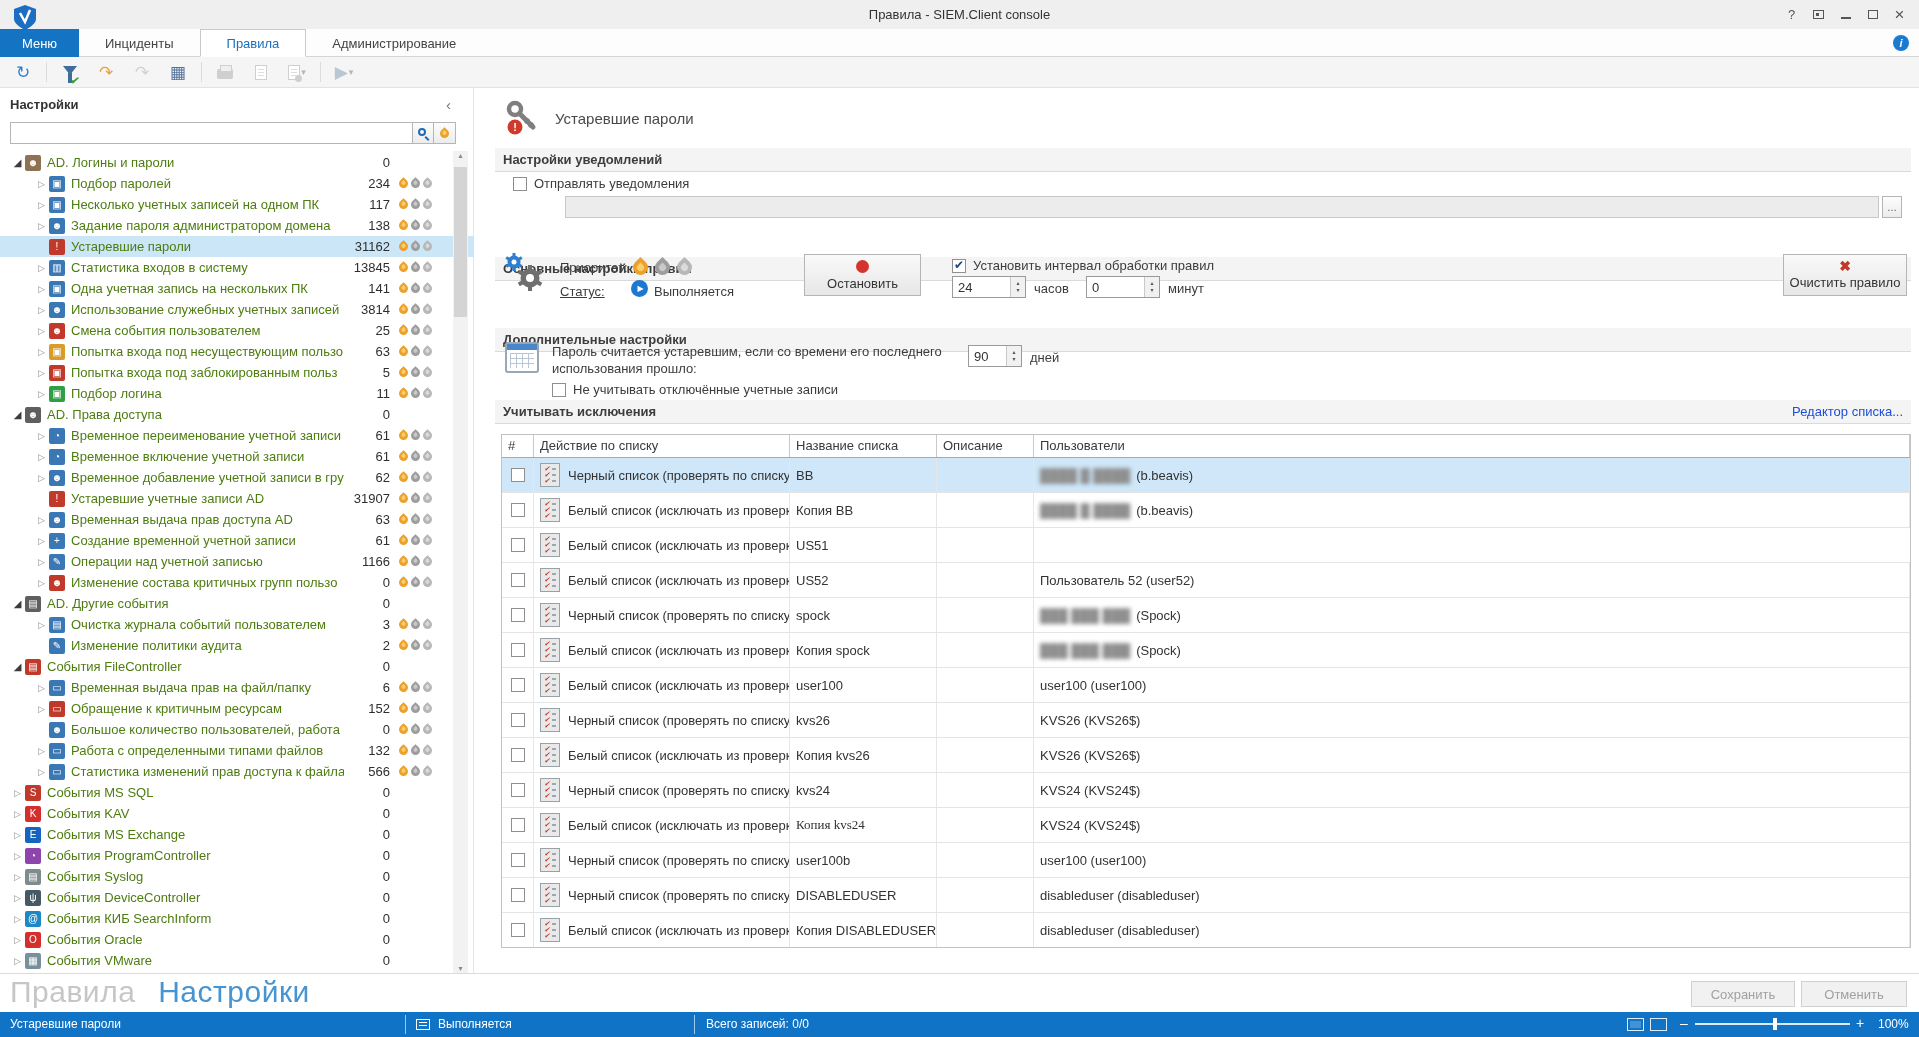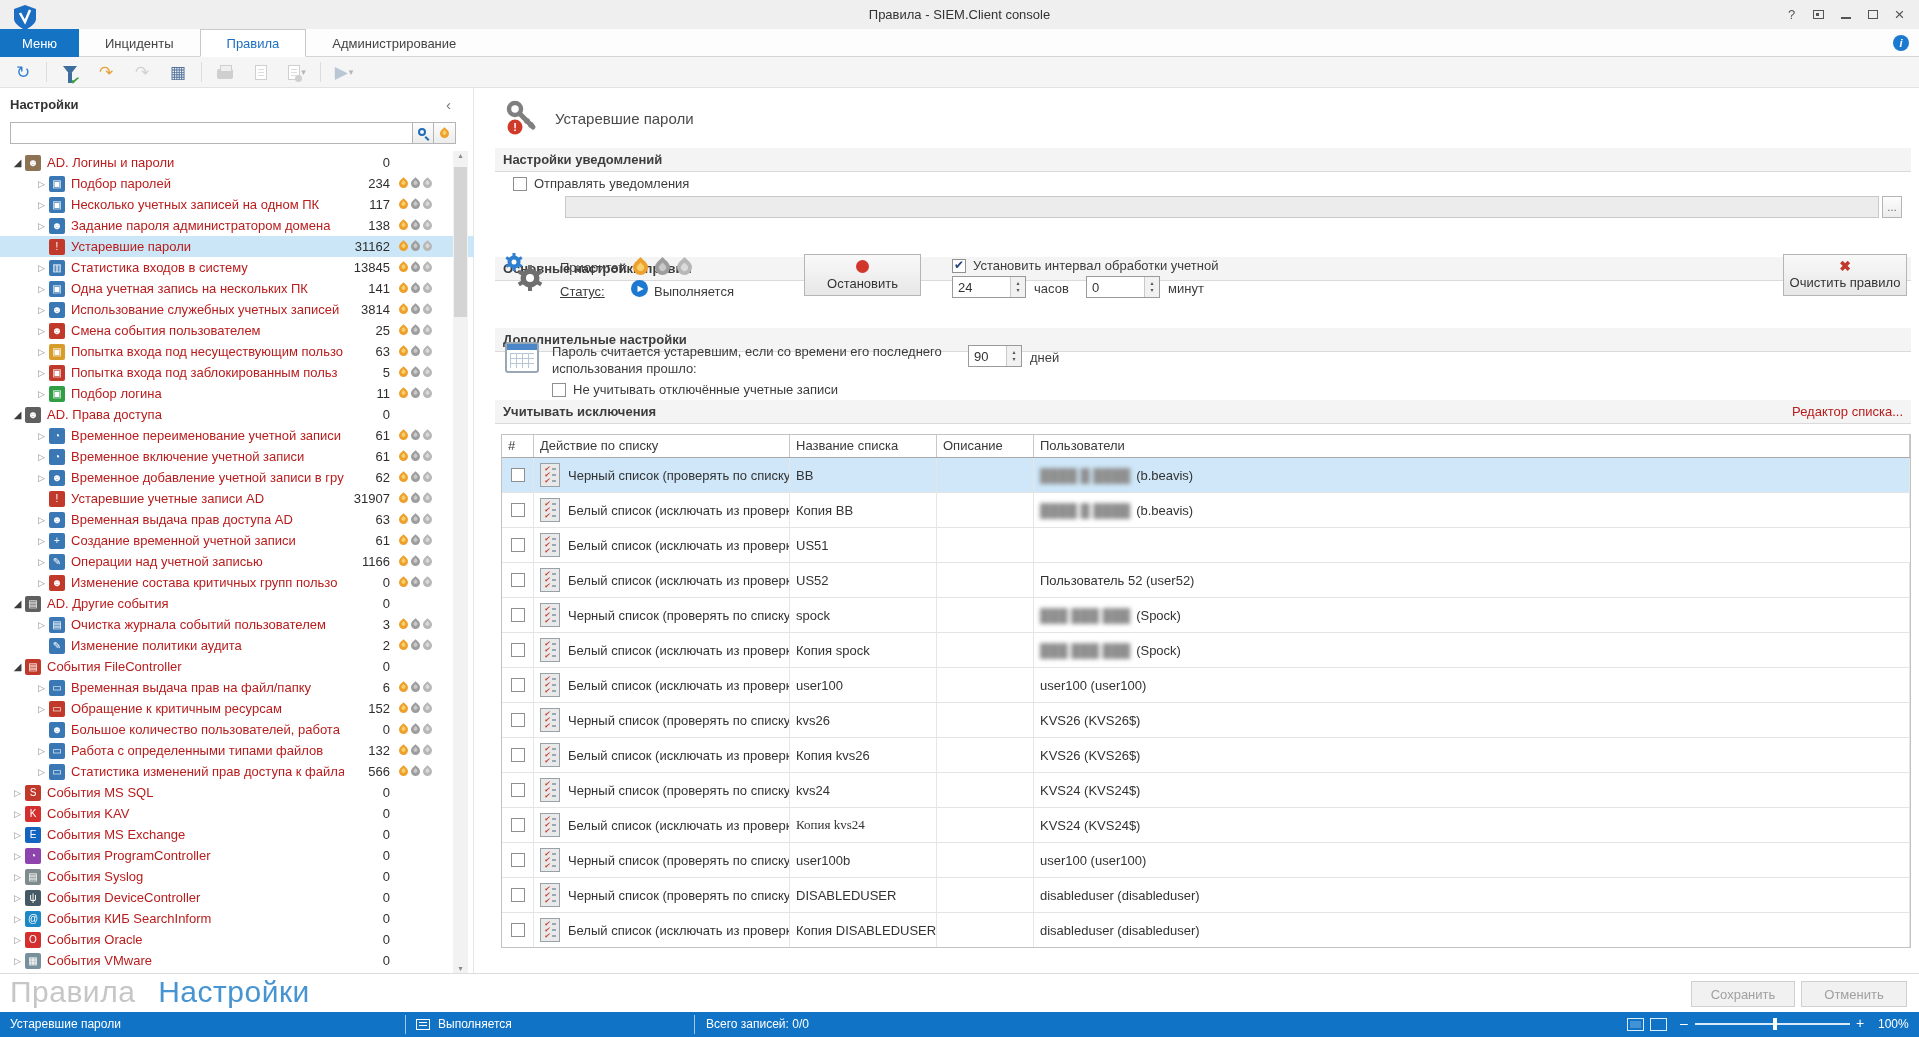--- a/index.html
+++ b/index.html
@@ -51,21 +51,21 @@
   .sb-btn + .sb-btn { border-left:none; }
   .mag { width:8px; height:8px; border:2px solid #1e6bb8; border-radius:50%; position:relative; display:inline-block; margin:-3px 0 0 -3px; }
   .mag::after { content:""; position:absolute; width:2px; height:5px; background:#1e6bb8; left:6px; top:6px; transform:rotate(-45deg); }
 
   .tree { position:absolute; left:0; top:64px; width:474px; height:820px; overflow:hidden; }
   .trow { height:21px; display:flex; align-items:center; padding-right:42px; cursor:default; }
   .trow.sel { background:#cbe6f7; }
   .arrow { width:15px; font-size:9px; color:#8f8f8f; text-align:center; flex:none; }
   .arrow.exp { color:#3c3c3c; font-size:10px; }
   .ticon { width:16px; height:16px; border-radius:2px; color:#fff; font-size:10px; line-height:16px; text-align:center; flex:none; margin-right:6px; }
-  .tlabel { flex:1; overflow:hidden; white-space:nowrap; color:#b91c1c; }
+  .tlabel { flex:1; overflow:hidden; white-space:nowrap; color:#4d7c0f; }
   .tcount { width:46px; text-align:right; color:#2e2e2e; flex:none; }
   .tfl { width:38px; display:flex; gap:3px; justify-content:flex-end; flex:none; margin-left:4px; }
   .ind1 { padding-left:34px; } .ind0 { padding-left:10px; }
 
   .fl { display:inline-block; width:9px; height:9px; border-radius:0 50% 50% 50%; transform:rotate(45deg); position:relative; flex:none; }
   .fl::after { content:""; position:absolute; left:24%; top:24%; width:48%; height:48%; border-radius:0 50% 50% 50%; }
   .fl-orange { background:#eda12c; } .fl-orange::after { background:#f8cf6d; }
   .fl-g1 { background:#9d9d9d; } .fl-g1::after { background:#c9c9c9; }
   .fl-g2 { background:#b7b7b7; } .fl-g2::after { background:#dadada; }
   .fl-lg { width:15px; height:15px; }
@@ -74,21 +74,21 @@
   .sa { position:absolute; left:0; width:15px; text-align:center; font-size:8px; color:#8a8a8a; }
   .sa-b { bottom:0; }
   .sb-thumb { position:absolute; left:1px; top:16px; width:13px; height:150px; background:#d4d4d4; }
 
   
   .main { position:absolute; left:488px; top:88px; width:1423px; height:885px; background:#fff; }
   .m-title { position:absolute; left:67px; top:22px; font-size:15px; color:#4a4a4a; }
   .keyicon { position:absolute; left:15px; top:10px; }
   .band { position:absolute; left:7px; right:0; height:24px; background:#f4f4f4; border-bottom:1px solid #dadada; display:flex; align-items:center; justify-content:space-between; padding:0 8px; font-weight:bold; color:#3d3d3d; }
   .b1 { top:60px; } .b2 { top:129px;margin-top:40px; } .b3 { top:240px; } .b4 { top:312px; }
-  .link { font-weight:normal; color:#b91c1c; text-decoration:none; cursor:pointer; }
+  .link { font-weight:normal; color:#1d4ed8; text-decoration:none; cursor:pointer; }
 
   .cb { width:14px; height:14px; border:1px solid #8f8f8f; background:#fff; display:inline-block; flex:none; position:relative; }
   .cb.checked::after { content:"✔"; position:absolute; left:1px; top:-2px; color:#21457c; font-size:12px; }
   .cbrow { position:absolute; display:flex; align-items:center; gap:7px; color:#3c3c3c; }
 
   .dis-input { position:absolute; left:77px; top:108px; width:1314px; height:22px; background:#ececec; border:1px solid #c8c8c8; }
   .more { position:absolute; left:1394px; top:108px; width:20px; height:22px; border:1px solid #b5b5b5; background:linear-gradient(#fdfdfd,#ececec); font-size:10px; color:#555; cursor:default; }
 
   .gears { position:absolute; left:15px; top:164px; }
   .lbl { position:absolute; color:#3c3c3c; }
@@ -665,21 +665,21 @@
       </span>
     <span class="lbl" style="left:72px; top:196px;text-decoration:underline;">Статус:</span>
     <span class="play">▶</span>
     <span class="lbl" style="left:166px; top:196px;">Выполняется</span>
     <button class="bigbtn stopbtn">
       <i class="reddot"></i>
       <span>Остановить</span>
     </button>
     <label class="cbrow" style="left:464px; top:170px;">
       <span class="cb checked"></span>
-      <span>Установить интервал обработки учетной</span>
+      <span>Установить интервал обработки правил</span>
     </label>
     <div class="spin" style="left:464px; top:188px; width:74px;">
       <span class="spinval">24</span>
       <span class="spinbtns">
           <i>▴</i>
           <i>▾</i>
         </span>
     </div>
     <span class="lbl" style="left:546px; top:193px;">часов</span>
     <div class="spin" style="left:598px; top:188px; width:74px;">

